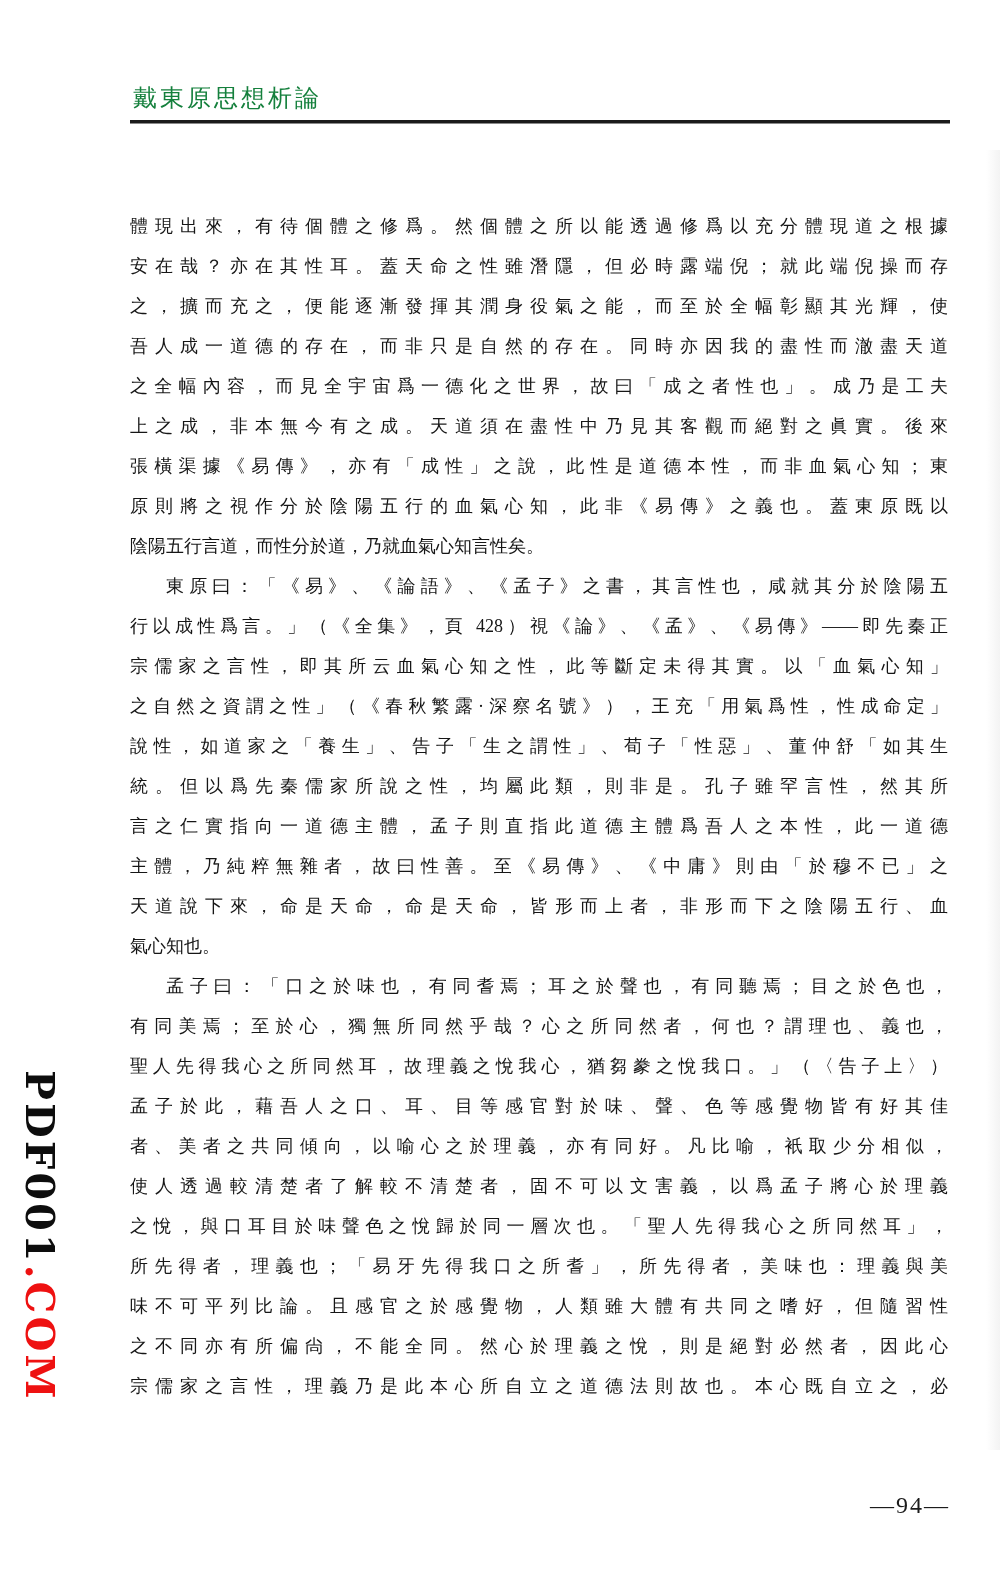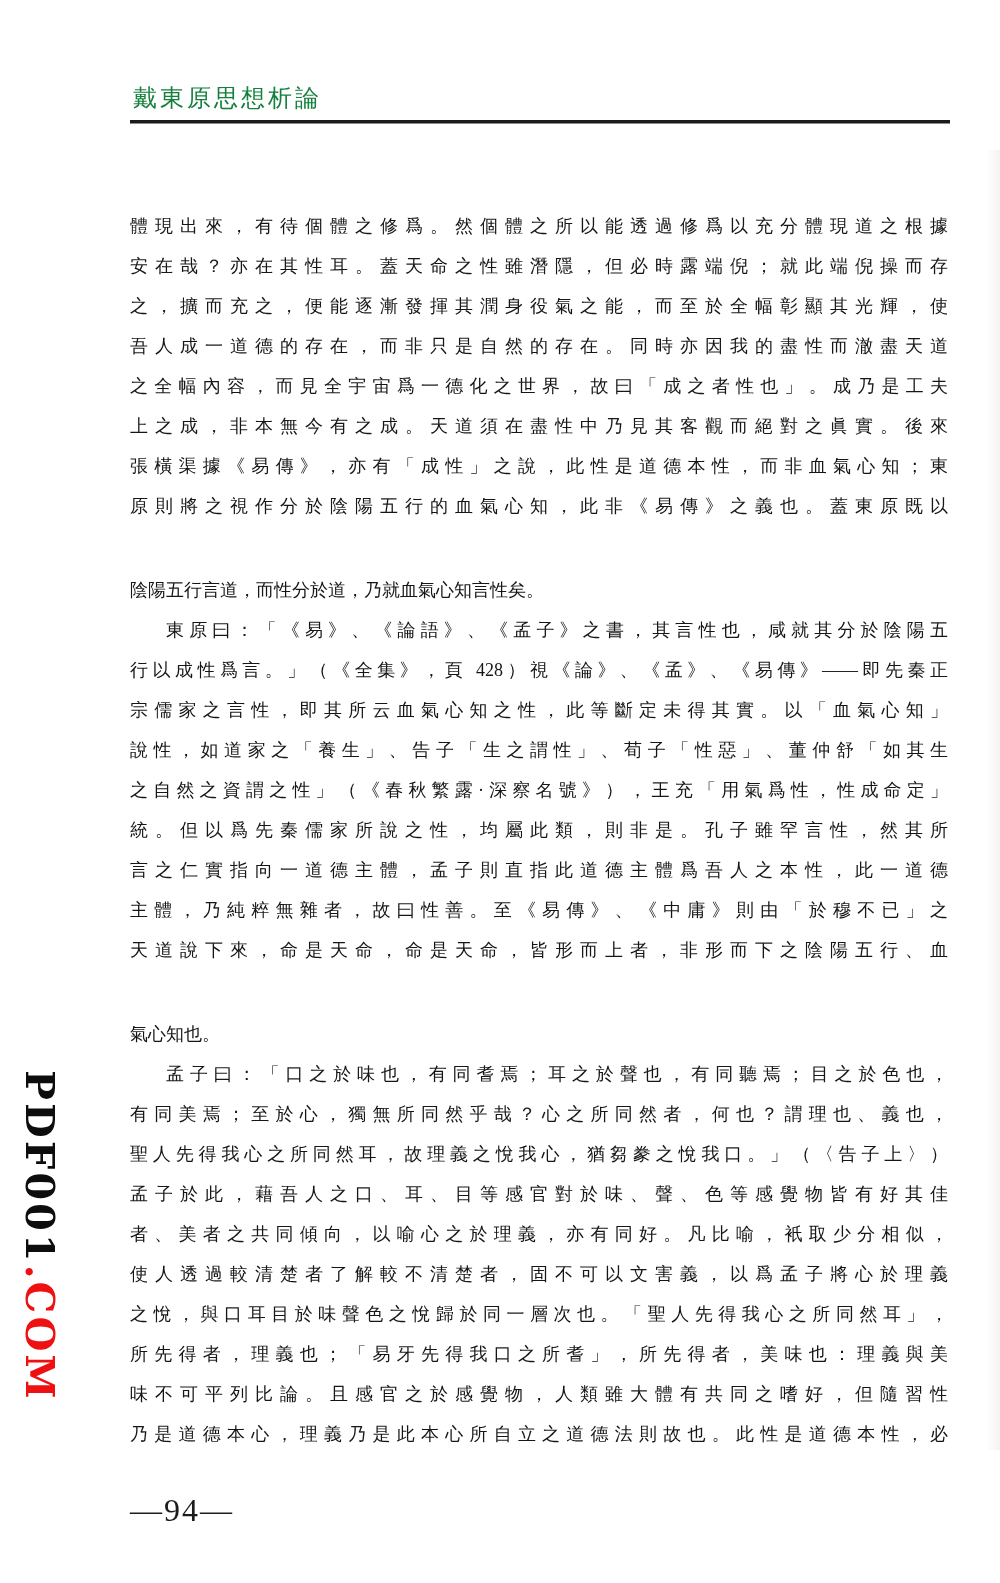--- a/index.html
+++ b/index.html
@@ -33,39 +33,39 @@
     font-size: 18px; line-height: 40px;
     color: #161616;
   }
   .line {
     height: 40px;
     overflow: hidden;
     text-align: justify;
     text-align-last: justify;
     white-space: nowrap;
   }
-  .line.short { text-align-last: left; margin-top: 44px; }
+  .line.short { text-align-last: left; }
   .line.indent { text-indent: 2em; }
   .watermark {
     position: absolute; left: 64px; top: 1070px;
     transform: rotate(90deg);
     transform-origin: 0 0;
     font-family: "DejaVu Serif", serif;
     font-weight: bold;
     font-size: 40px;
     letter-spacing: 3px;
     white-space: nowrap;
     color: #0d0d0d;
   }
   .watermark .wm-red { color: #ee1111; }
   .page-number {
     position: absolute; left: 130px; top: 1492px;
     width: 820px;
-    text-align: left;
-    font-size: 32px;
+    text-align: right;
+    font-size: 24px;
     letter-spacing: 2px;
     color: #1c1c1c;
     font-family: Liberation Serif, serif;
   }
 </style>
 </head>
 <body>
 
 <div class="scan-edge"></div>
 
@@ -81,37 +81,38 @@
     <div class="line">之全幅內容，而見全宇宙爲一德化之世界，故曰「成之者性也」。成乃是工夫</div>
     <div class="line">上之成，非本無今有之成。天道須在盡性中乃見其客觀而絕對之眞實。後來</div>
     <div class="line">張橫渠據《易傳》，亦有「成性」之說，此性是道德本性，而非血氣心知；東</div>
     <div class="line">原則將之視作分於陰陽五行的血氣心知，此非《易傳》之義也。蓋東原既以</div>
     <div class="line short">陰陽五行言道，而性分於道，乃就血氣心知言性矣。</div>
   </div>
   <div>
     <div class="line indent">東原曰：「《易》、《論語》、《孟子》之書，其言性也，咸就其分於陰陽五</div>
     <div class="line">行以成性爲言。」（《全集》，頁 428）視《論》、《孟》、《易傳》——即先秦正</div>
     <div class="line">宗儒家之言性，即其所云血氣心知之性，此等斷定未得其實。以「血氣心知」</div>
+    <div class="line">之自然之資謂之性」（《春秋繁露·深察名號》），王充「用氣爲性，性成命定」</div>
     <div class="line">說性，如道家之「養生」、告子「生之謂性」、荀子「性惡」、董仲舒「如其生</div>
-    <div class="line">之自然之資謂之性」（《春秋繁露·深察名號》），王充「用氣爲性，性成命定」</div>
     <div class="line">統。但以爲先秦儒家所說之性，均屬此類，則非是。孔子雖罕言性，然其所</div>
     <div class="line">言之仁實指向一道德主體，孟子則直指此道德主體爲吾人之本性，此一道德</div>
     <div class="line">主體，乃純粹無雜者，故曰性善。至《易傳》、《中庸》則由「於穆不已」之</div>
     <div class="line">天道說下來，命是天命，命是天命，皆形而上者，非形而下之陰陽五行、血</div>
     <div class="line short">氣心知也。</div>
   </div>
   <div>
     <div class="line indent">孟子曰：「口之於味也，有同耆焉；耳之於聲也，有同聽焉；目之於色也，</div>
     <div class="line">有同美焉；至於心，獨無所同然乎哉？心之所同然者，何也？謂理也、義也，</div>
     <div class="line">聖人先得我心之所同然耳，故理義之悅我心，猶芻豢之悅我口。」（〈告子上〉）</div>
     <div class="line">孟子於此，藉吾人之口、耳、目等感官對於味、聲、色等感覺物皆有好其佳</div>
     <div class="line">者、美者之共同傾向，以喻心之於理義，亦有同好。凡比喻，衹取少分相似，</div>
     <div class="line">使人透過較清楚者了解較不清楚者，固不可以文害義，以爲孟子將心於理義</div>
     <div class="line">之悅，與口耳目於味聲色之悅歸於同一層次也。「聖人先得我心之所同然耳」，</div>
     <div class="line">所先得者，理義也；「易牙先得我口之所耆」，所先得者，美味也：理義與美</div>
     <div class="line">味不可平列比論。且感官之於感覺物，人類雖大體有共同之嗜好，但隨習性</div>
-    <div class="line">乃是道德本心，理義乃是此本心所自立之道德法則故也。此性是道德本性，必</div>
+    <div class="line">之不同亦有所偏尙，不能全同。然心於理義之悅，則是絕對必然者，因此心</div>
+    <div class="line">宗儒家之言性，理義乃是此本心所自立之道德法則故也。本心既自立之，必</div>
   </div>
 </div>
 
 <div class="watermark"><span>PDF001</span><span class="wm-red">.COM</span></div>
 
 <div class="page-number">—94—</div>
 
 </body></html>

